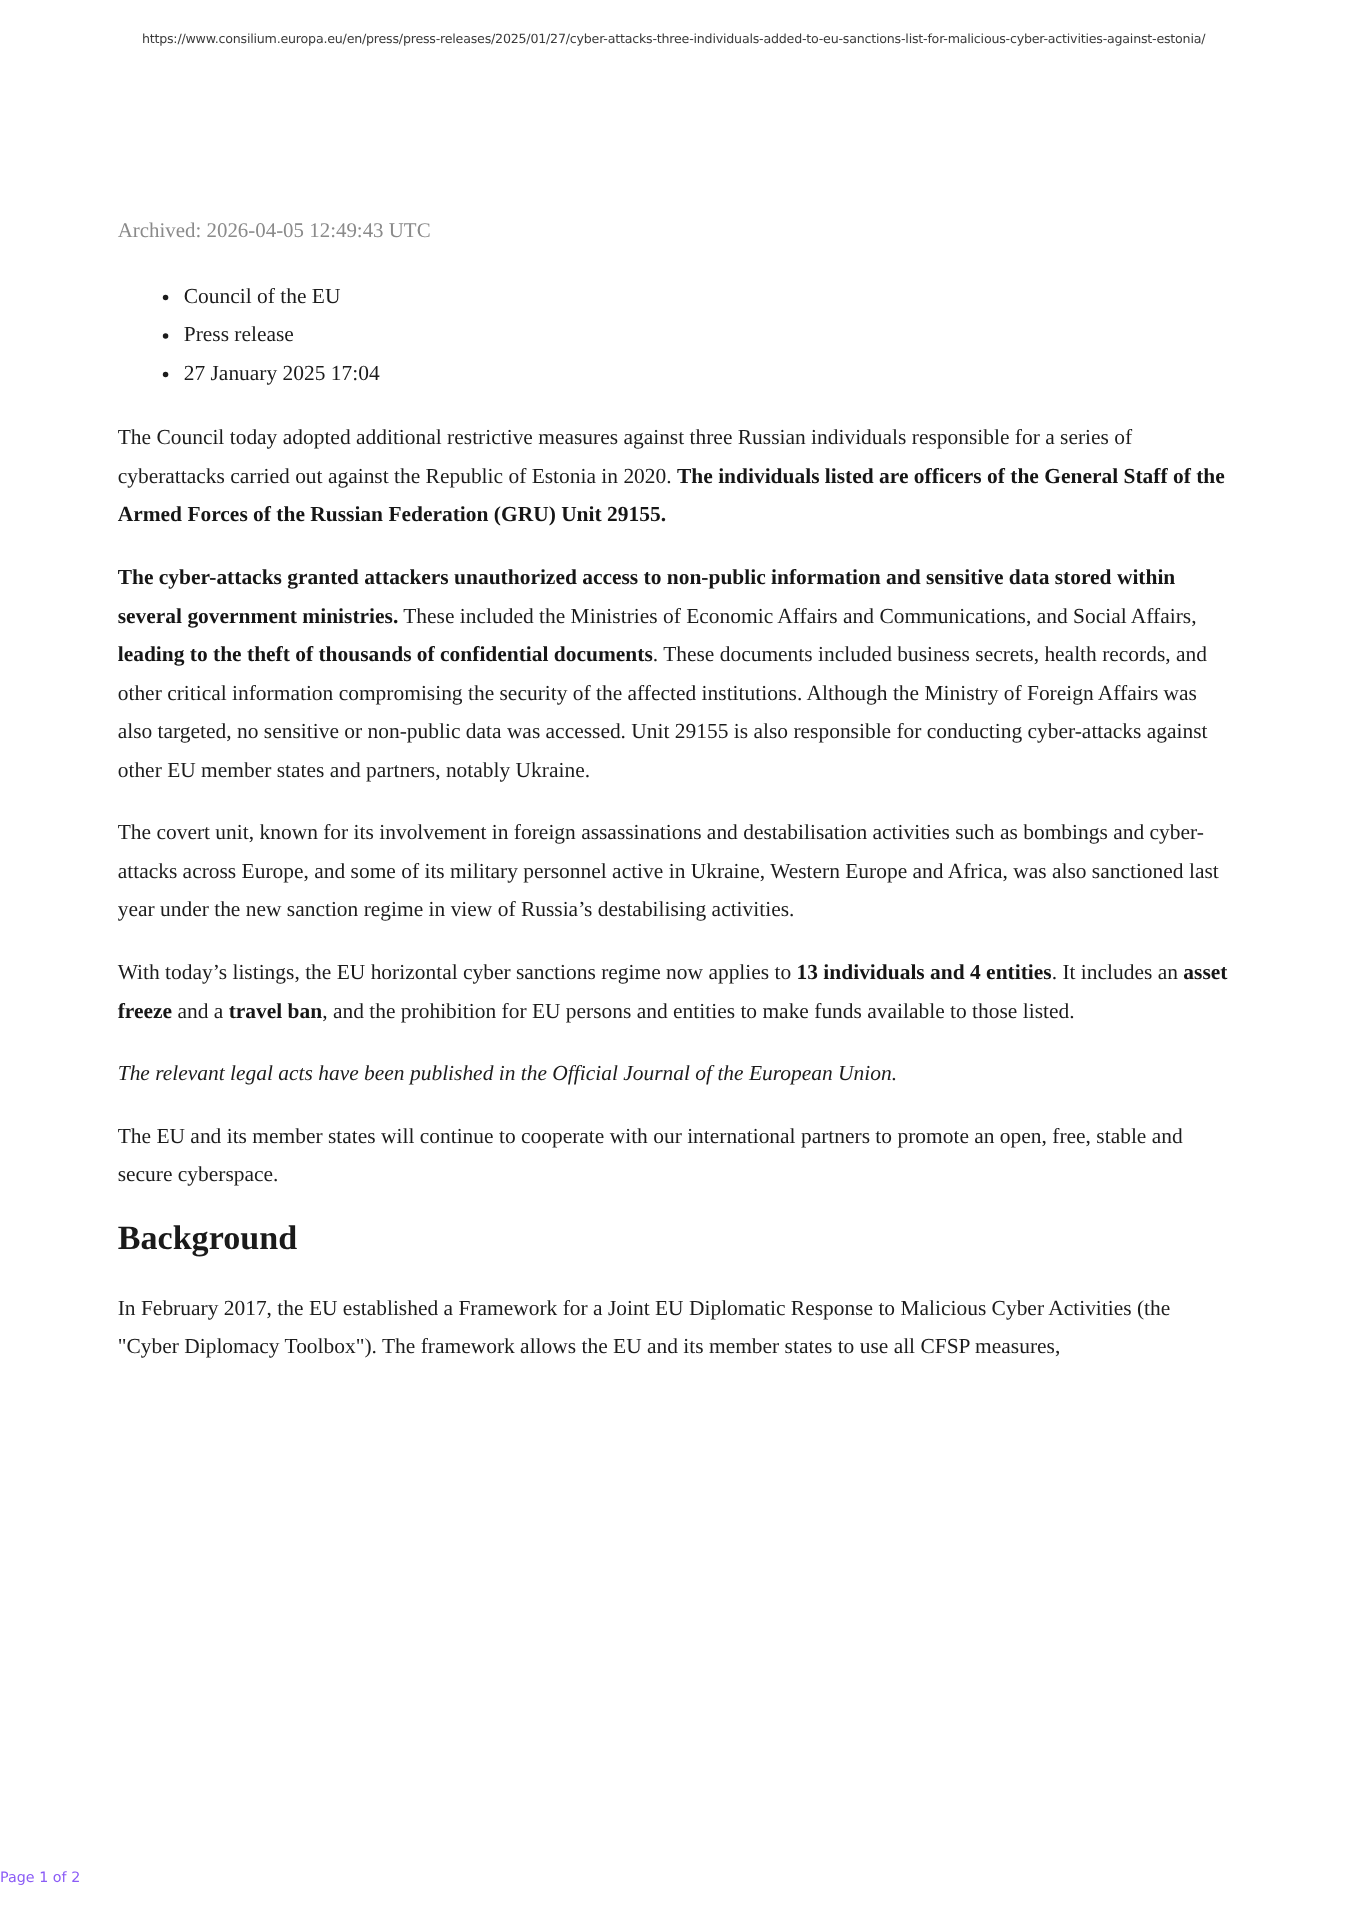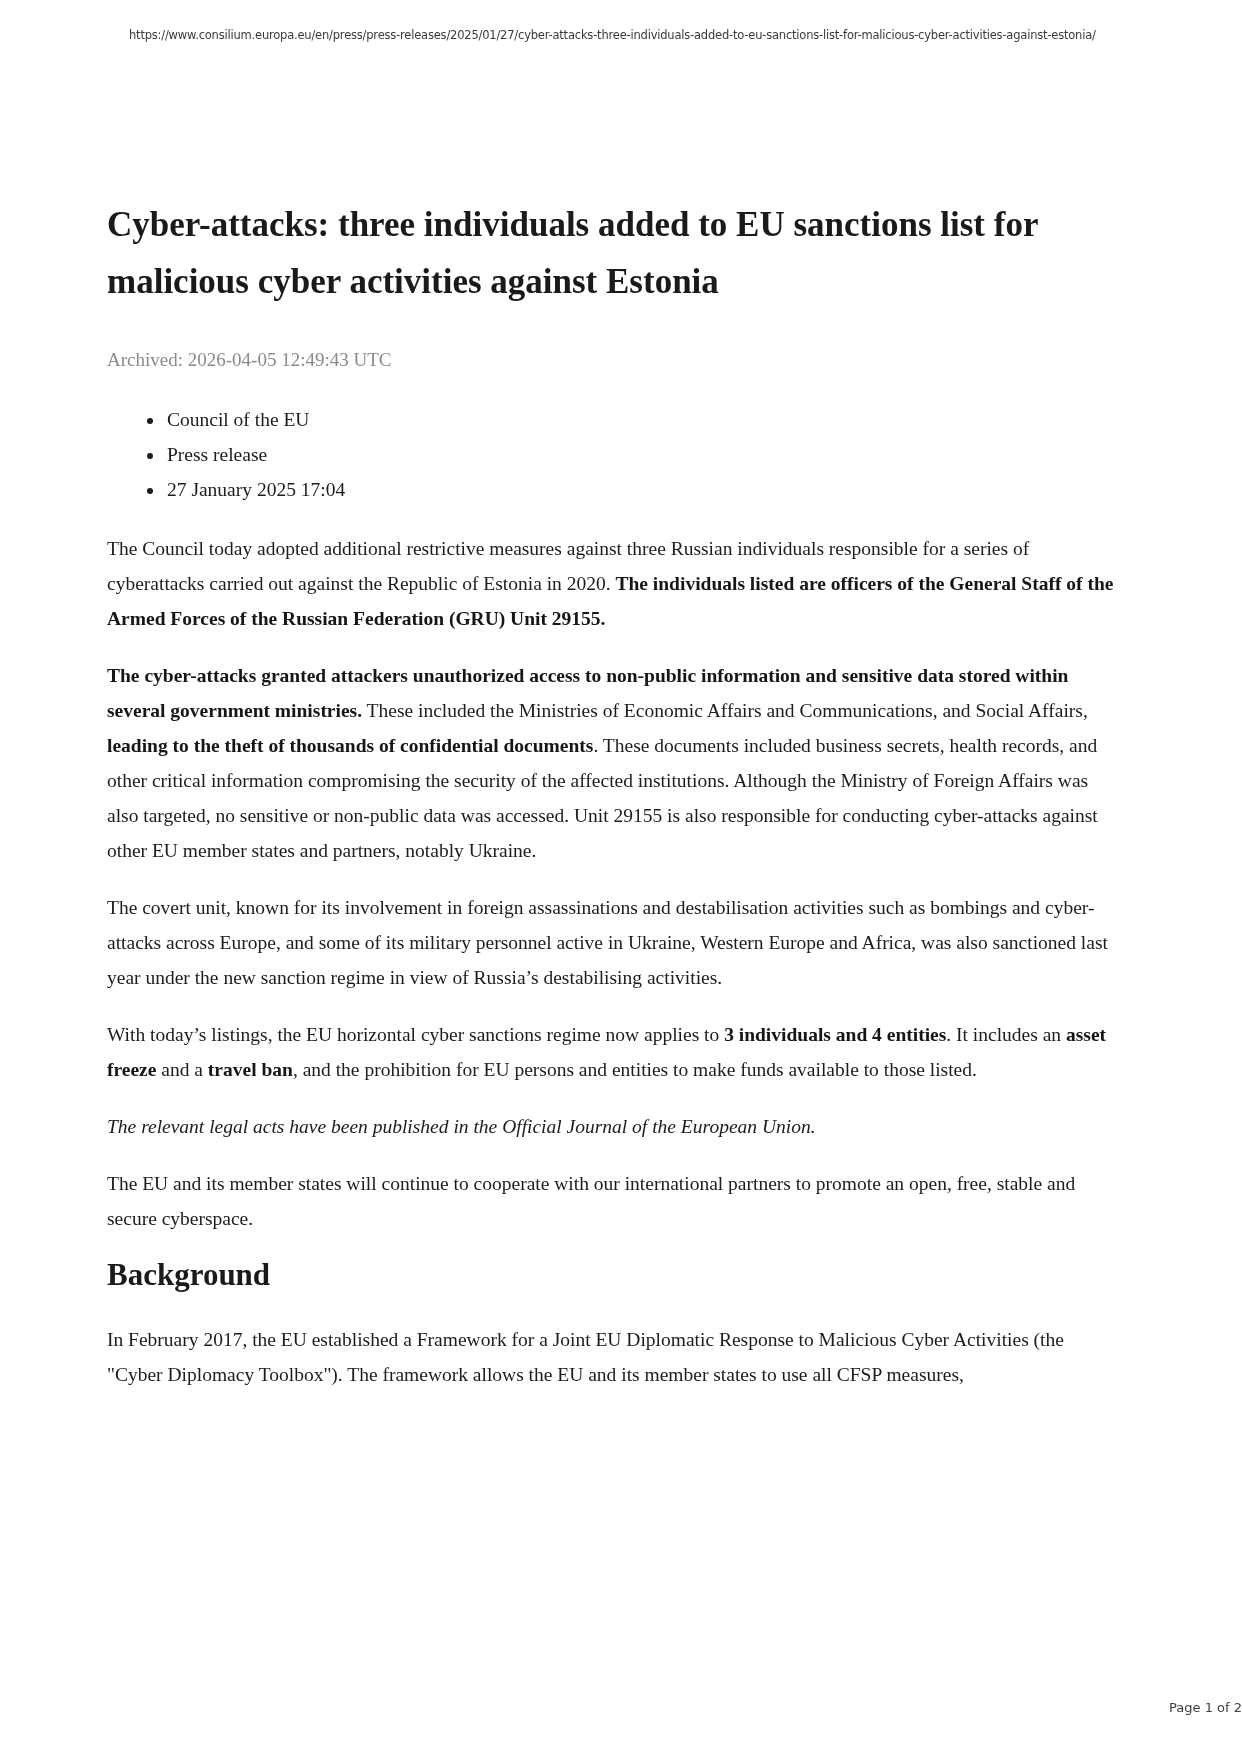--- a/index.html
+++ b/index.html
@@ -64,52 +64,51 @@
     line-height: 34px;
     font-weight: bold;
     color: #1a1a1a;
     margin: 22px 0 30px 0;
   }
   .page-footer {
     position: absolute;
     left: 0;
     top: 1700px;
     width: 100%;
-    text-align: right;
+    text-align: left;
     font-family: "DejaVu Sans", sans-serif;
     font-size: 13px;
-    color: #404040;
+    color: #8b5cf6;
   }
 </style>
 </head>
 <body>
 
 <div class="page">
 
   <div class="url-header">https://www.consilium.europa.eu/en/press/press-releases/2025/01/27/cyber-attacks-three-individuals-added-to-eu-sanctions-list-for-malicious-cyber-activities-against-estonia/</div>
 
   <div class="content">
 
-    <h1 class="article-title">Cyber-attacks: three individuals added to EU sanctions list for malicious cyber activities against Estonia</h1>
 
     <div class="archived-line">Archived: 2026-04-05 12:49:43 UTC</div>
 
     <ul class="meta-list">
       <li>Council of the EU</li>
       <li>Press release</li>
       <li>27 January 2025 17:04</li>
     </ul>
 
     <p><span>The Council today adopted additional restrictive measures against three Russian individuals responsible for a series of cyberattacks carried out against the Republic of Estonia in 2020. </span><b>The individuals listed are officers of the General Staff of the Armed Forces of the Russian Federation (GRU) Unit 29155.</b></p>
 
     <p><b>The cyber-attacks granted attackers unauthorized access to non-public information and sensitive data stored within several government ministries.</b><span> These included the Ministries of Economic Affairs and Communications, and Social Affairs, </span><b>leading to the theft of thousands of confidential documents</b><span>. These documents included business secrets, health records, and other critical information compromising the security of the affected institutions. Although the Ministry of Foreign Affairs was also targeted, no sensitive or non-public data was accessed. Unit 29155 is also responsible for conducting cyber-attacks against other EU member states and partners, notably Ukraine.</span></p>
 
     <p><span>The covert unit, known for its involvement in foreign assassinations and destabilisation activities such as bombings and cyber-attacks across Europe, and some of its military personnel active in Ukraine, Western Europe and Africa, was also sanctioned last year under the new sanction regime in view of Russia’s destabilising activities.</span></p>
 
-    <p><span>With today’s listings, the EU horizontal cyber sanctions regime now applies to </span><b>3 individuals and 4 entities</b><span>. It includes an </span><b>asset freeze</b><span> and a </span><b>travel ban</b><span>, and the prohibition for EU persons and entities to make funds available to those listed.</span></p>
+    <p><span>With today’s listings, the EU horizontal cyber sanctions regime now applies to </span><b>13 individuals and 4 entities</b><span>. It includes an </span><b>asset freeze</b><span> and a </span><b>travel ban</b><span>, and the prohibition for EU persons and entities to make funds available to those listed.</span></p>
 
 
     <p><i>The relevant legal acts have been published in the Official Journal of the European Union.</i></p>
 
     <p><span>The EU and its member states will continue to cooperate with our international partners to promote an open, free, stable and secure cyberspace.</span></p>
 
     <h2 class="section-heading">Background</h2>
 
     <p><span>In February 2017, the EU established a Framework for a Joint EU Diplomatic Response to Malicious Cyber Activities (the "Cyber Diplomacy Toolbox"). The framework allows the EU and its member states to use all CFSP measures,</span></p>
 

